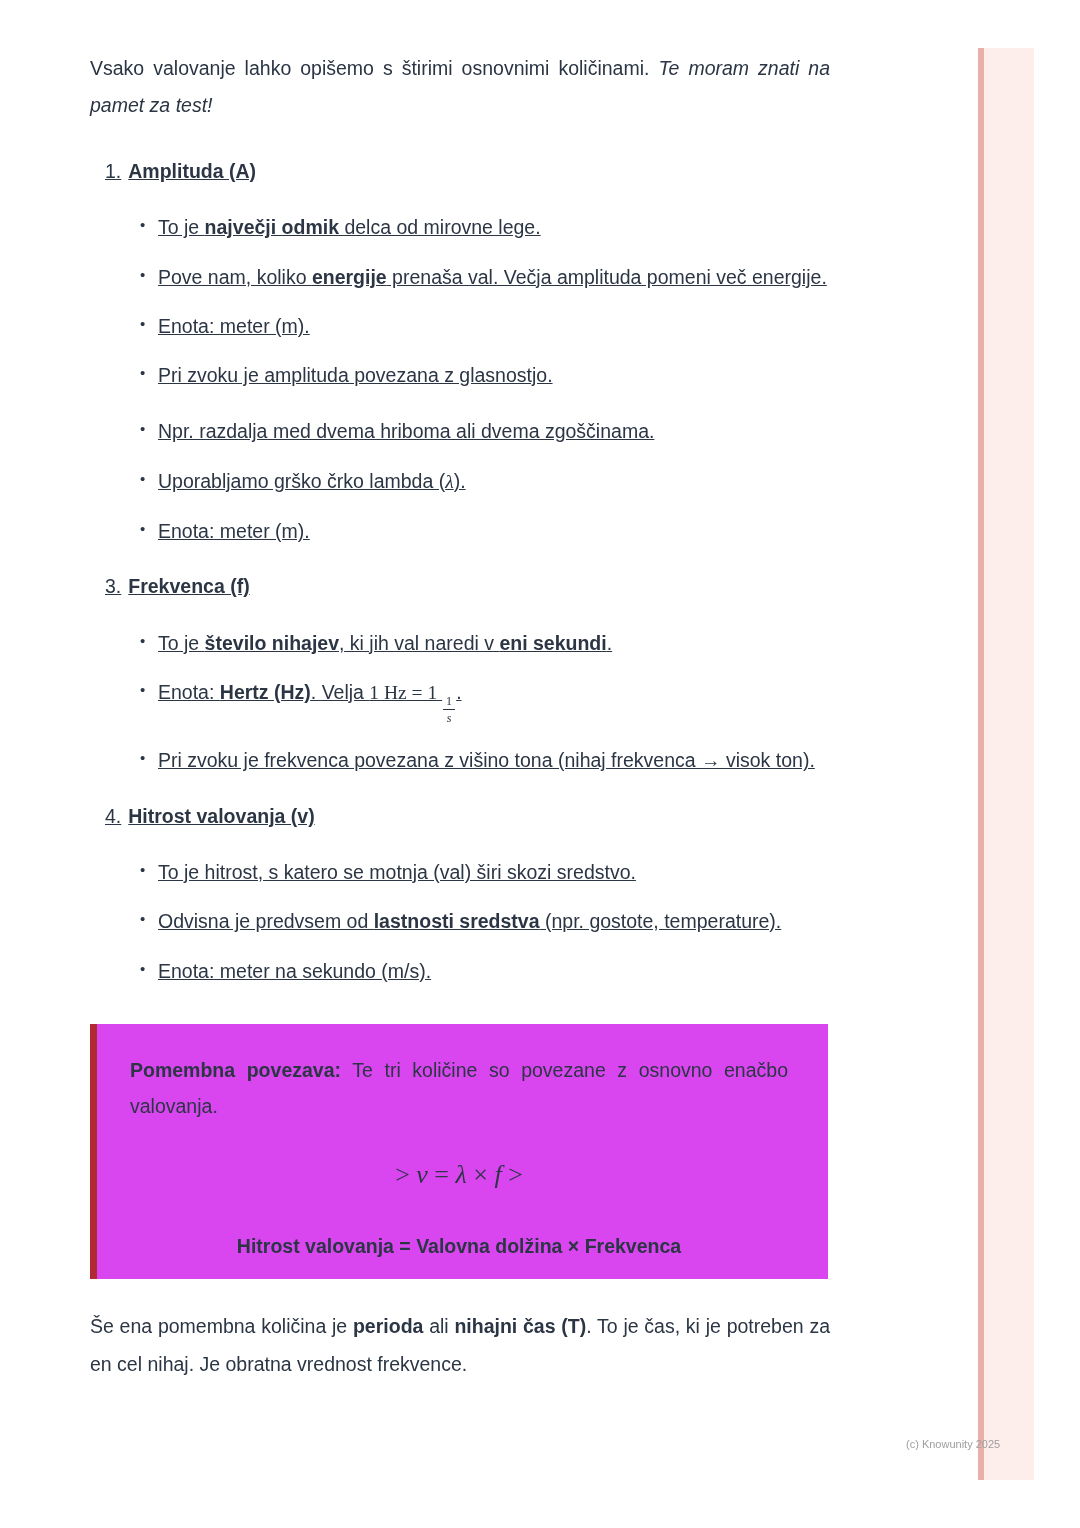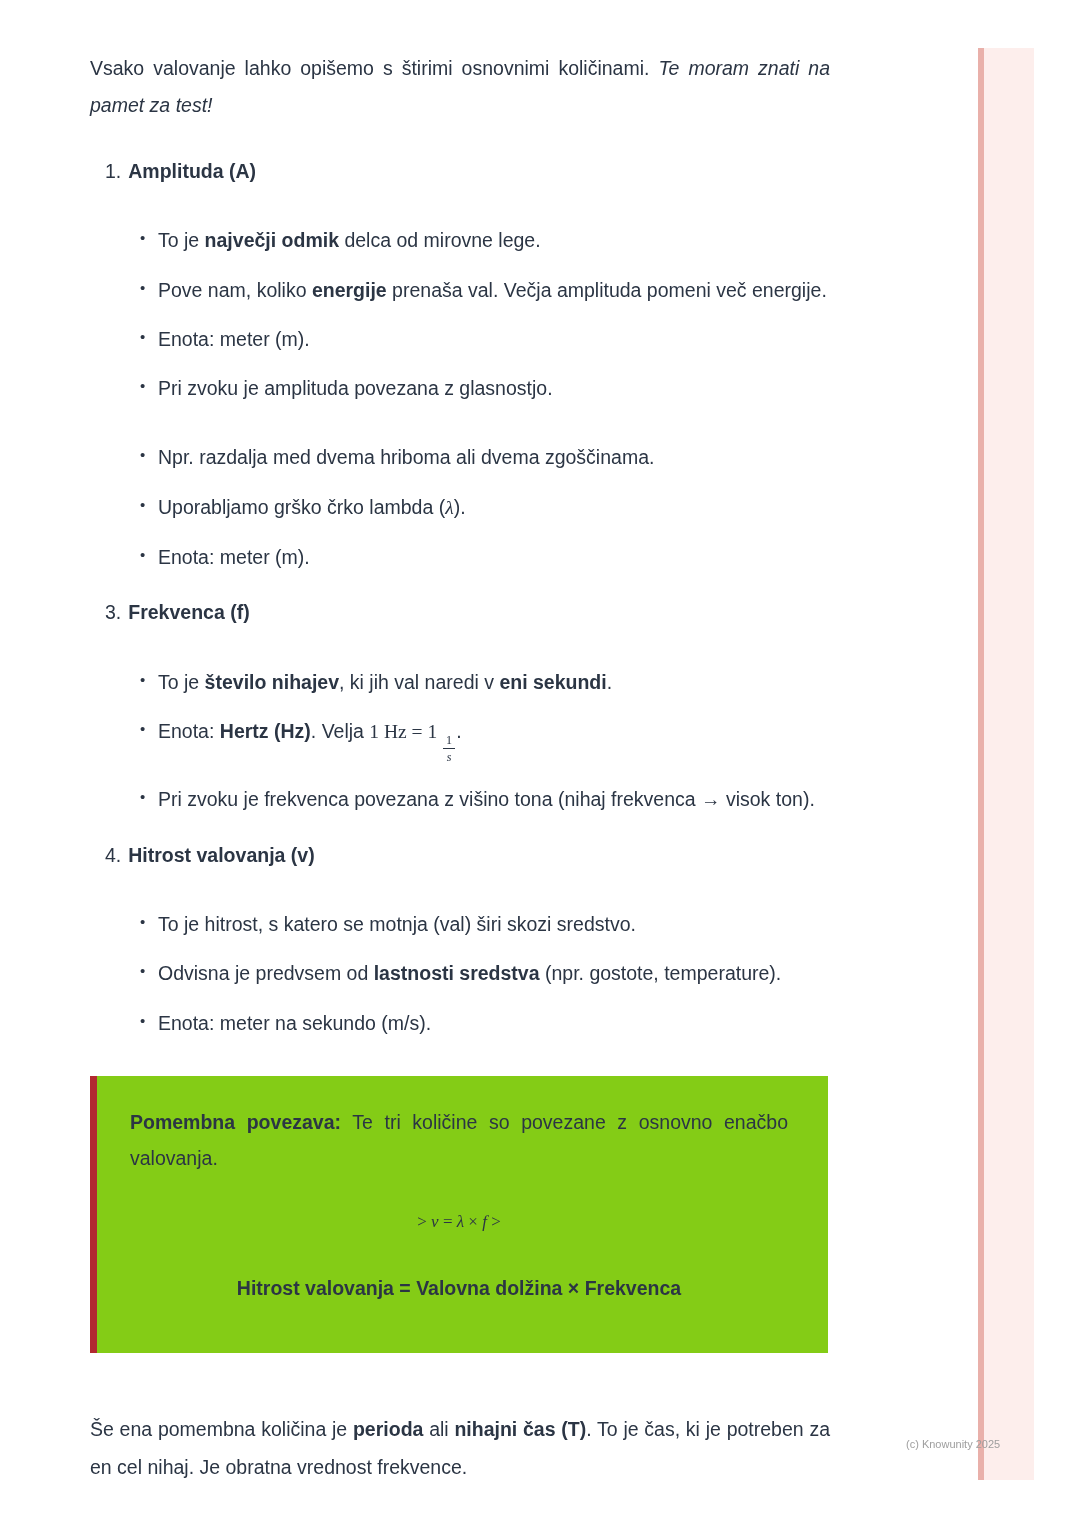--- a/index.html
+++ b/index.html
@@ -15,42 +15,42 @@
     position:absolute;left:906px;top:1438px;font-size:11px;color:#9e9e9e;z-index:3;
     white-space:nowrap;
   }
   .content{position:absolute;left:90px;top:50px;width:740px;z-index:2;font-size:19.5px;}
   .para{margin:0;text-align:justify;line-height:1.92;}
   .b{font-weight:700;}
   .it{font-style:italic;}
   .serif{font-family:"Liberation Serif", serif;}
   
   .numlist{list-style:none;margin:34px 0 0 0;padding:0;}
-  .item{margin-top:30px;}
+  .item{margin-top:30px;text-decoration:underline;}
   .head{padding-left:15px;line-height:1.3;}
   .qnum{margin-right:7px;}
   .qtitle{font-weight:700;}
-  .bullets{list-style:none;margin:43px 0 0 0;padding:0 0 0 68px;}
+  .bullets{list-style:none;margin:30px 0 0 0;padding:0 0 0 68px;}
   .bullet{position:relative;margin-top:23px;line-height:1.35;text-align:left;}
   .bullet:first-child{margin-top:0;}
   .bullet::before{
     content:"\2022";position:absolute;left:-18px;top:1px;font-size:15px;color:#2b3544;
   }
   
   .callout{
-    box-sizing:border-box;width:738px;margin-top:40px;background:#84cc16;
-    border-left:7px solid #b12a31;padding:28px 40px 52px 33px;
+    box-sizing:border-box;width:738px;margin-top:40px;background:#d946ef;
+    border-left:7px solid #b12a31;padding:28px 40px 20px 33px;
   }
   .callout-lead{margin:0;text-align:justify;line-height:1.85;}
   .formula{
     margin-top:36px;text-align:center;font-family:"Liberation Serif", serif;
-    font-size:17px;color:#2b3544;
+    font-size:26px;color:#2b3544;
   }
   .callout-words{margin:44px 0 0 0;font-weight:700;line-height:1.3;text-align:center;}
-  .outro{margin-top:58px;}
+  .outro{margin-top:29px;}
   
   .frac{
     display:inline-flex;flex-direction:column;align-items:center;
     font-family:"Liberation Serif", serif;line-height:1;font-size:0.62em;
     vertical-align:-0.5em;margin:0 1px;
   }
   .fnum{display:block;border-bottom:1.4px solid currentColor;padding:0 3px 2px;}
   .fden{display:block;padding-top:2px;}
 </style>
 </head>

